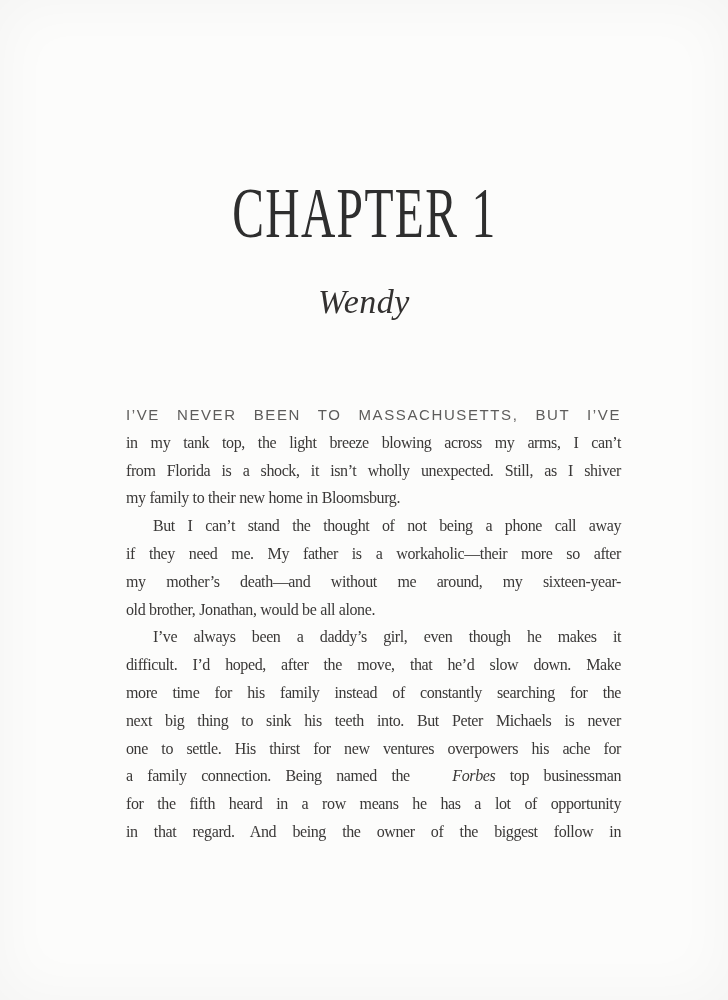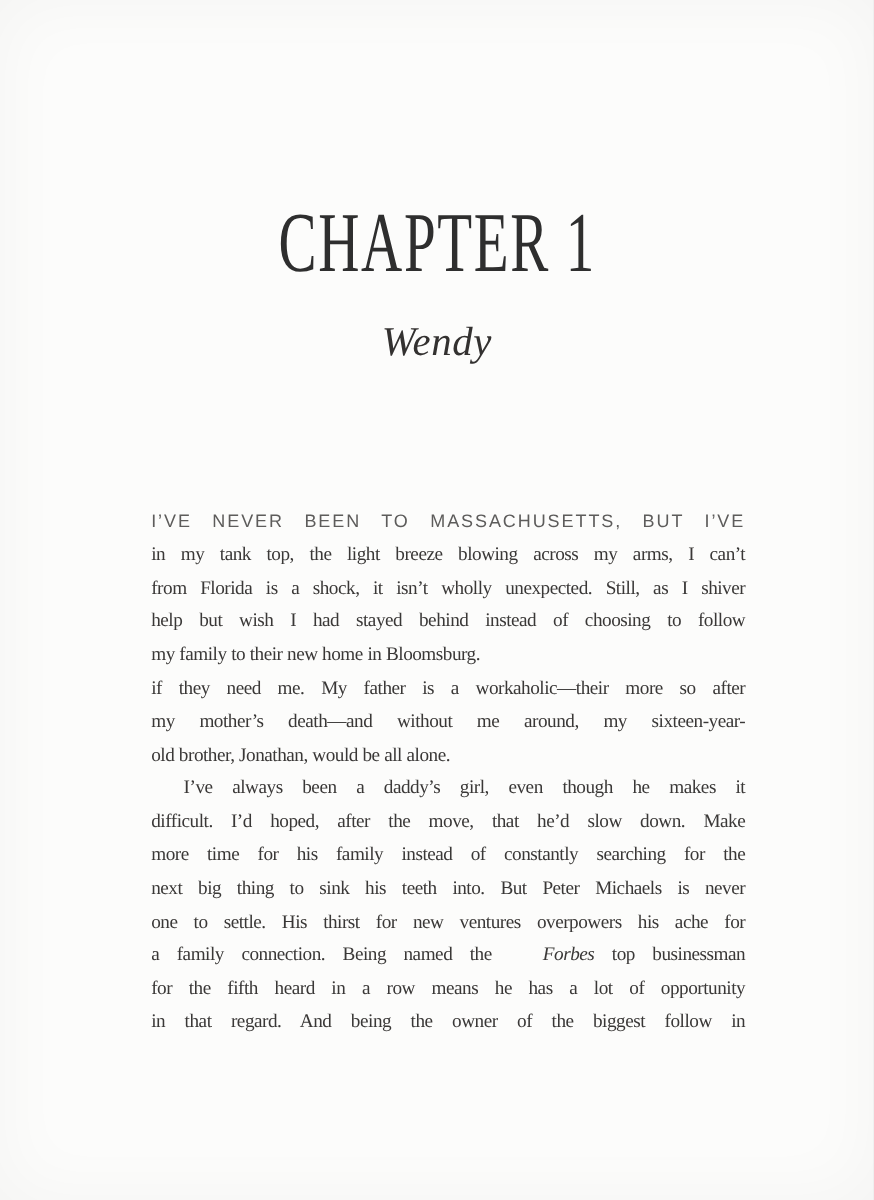--- a/index.html
+++ b/index.html
@@ -12,21 +12,21 @@
     position: relative;
     width: 728px;
     height: 1000px;
     margin: 0 auto;
     background: #fcfcfb;
     overflow: hidden;
     box-shadow: inset 0 0 60px rgba(0,0,0,0.035);
   }
   .chapter-title {
     position: absolute;
-    top: 168px;
+    top: 178px;
     left: 0;
     right: 0;
     margin: 0;
     text-align: center;
     font-family: "Liberation Serif", serif;
     font-weight: normal;
     font-size: 71px;
     line-height: 1;
     letter-spacing: 2px;
     color: #2e2e2e;
@@ -35,33 +35,33 @@
   .chapter-title .title-inner {
     display: inline-block;
     transform: scaleX(0.67);
     transform-origin: center top;
   }
   .chapter-subtitle {
     position: absolute;
     top: 266px;
     left: 0;
     right: 0;
-    margin: 0;
+    margin: 16px;
     text-align: center;
     font-family: "Liberation Serif", serif;
     font-weight: 500;
     font-style: italic;
     font-size: 34px;
     line-height: 1.2;
     letter-spacing: 0.5px;
     color: #333130;
   }
   .body-text {
     position: absolute;
-    top: 421px;
+    top: 401px;
     left: 126px;
     width: 495px;
     font-family: "Liberation Serif", serif;
     font-size: 16px;
     line-height: 27.8px;
     letter-spacing: -0.4px;
     word-spacing: 0.2px;
     color: #3a3837;
   }
   .line {
@@ -94,23 +94,23 @@
 
   <h1 class="chapter-title"><span class="title-inner">CHAPTER 1</span></h1>
 
   <h2 class="chapter-subtitle">Wendy</h2>
 
   <div class="body-text">
 
     <div class="line opener">I’VE NEVER BEEN TO MASSACHUSETTS, BUT I’VE</div>
     <div class="line">in my tank top, the light breeze blowing across my arms, I can’t</div>
     <div class="line">from Florida is a shock, it isn’t wholly unexpected. Still, as I shiver</div>
-    <div class="line">help but wish I had stayed behind instead of choosing to follow</div>
     <div class="line end">my family to their new home in Bloomsburg.</div>
 
+    <div class="line indent">But I can’t stand the thought of not being a phone call away</div>
     <div class="line">if they need me. My father is a workaholic—their more so after</div>
     <div class="line">my mother’s death—and without me around, my sixteen-year-</div>
     <div class="line end">old brother, Jonathan, would be all alone.</div>
 
     <div class="line indent">I’ve always been a daddy’s girl, even though he makes it</div>
     <div class="line">difficult. I’d hoped, after the move, that he’d slow down. Make</div>
     <div class="line">more time for his family instead of constantly searching for the</div>
     <div class="line">next big thing to sink his teeth into. But Peter Michaels is never</div>
     <div class="line">one to settle. His thirst for new ventures overpowers his ache for</div>
     <div class="line"><span>a family connection. Being named the </span><em>Forbes</em><span> top businessman</span></div>

